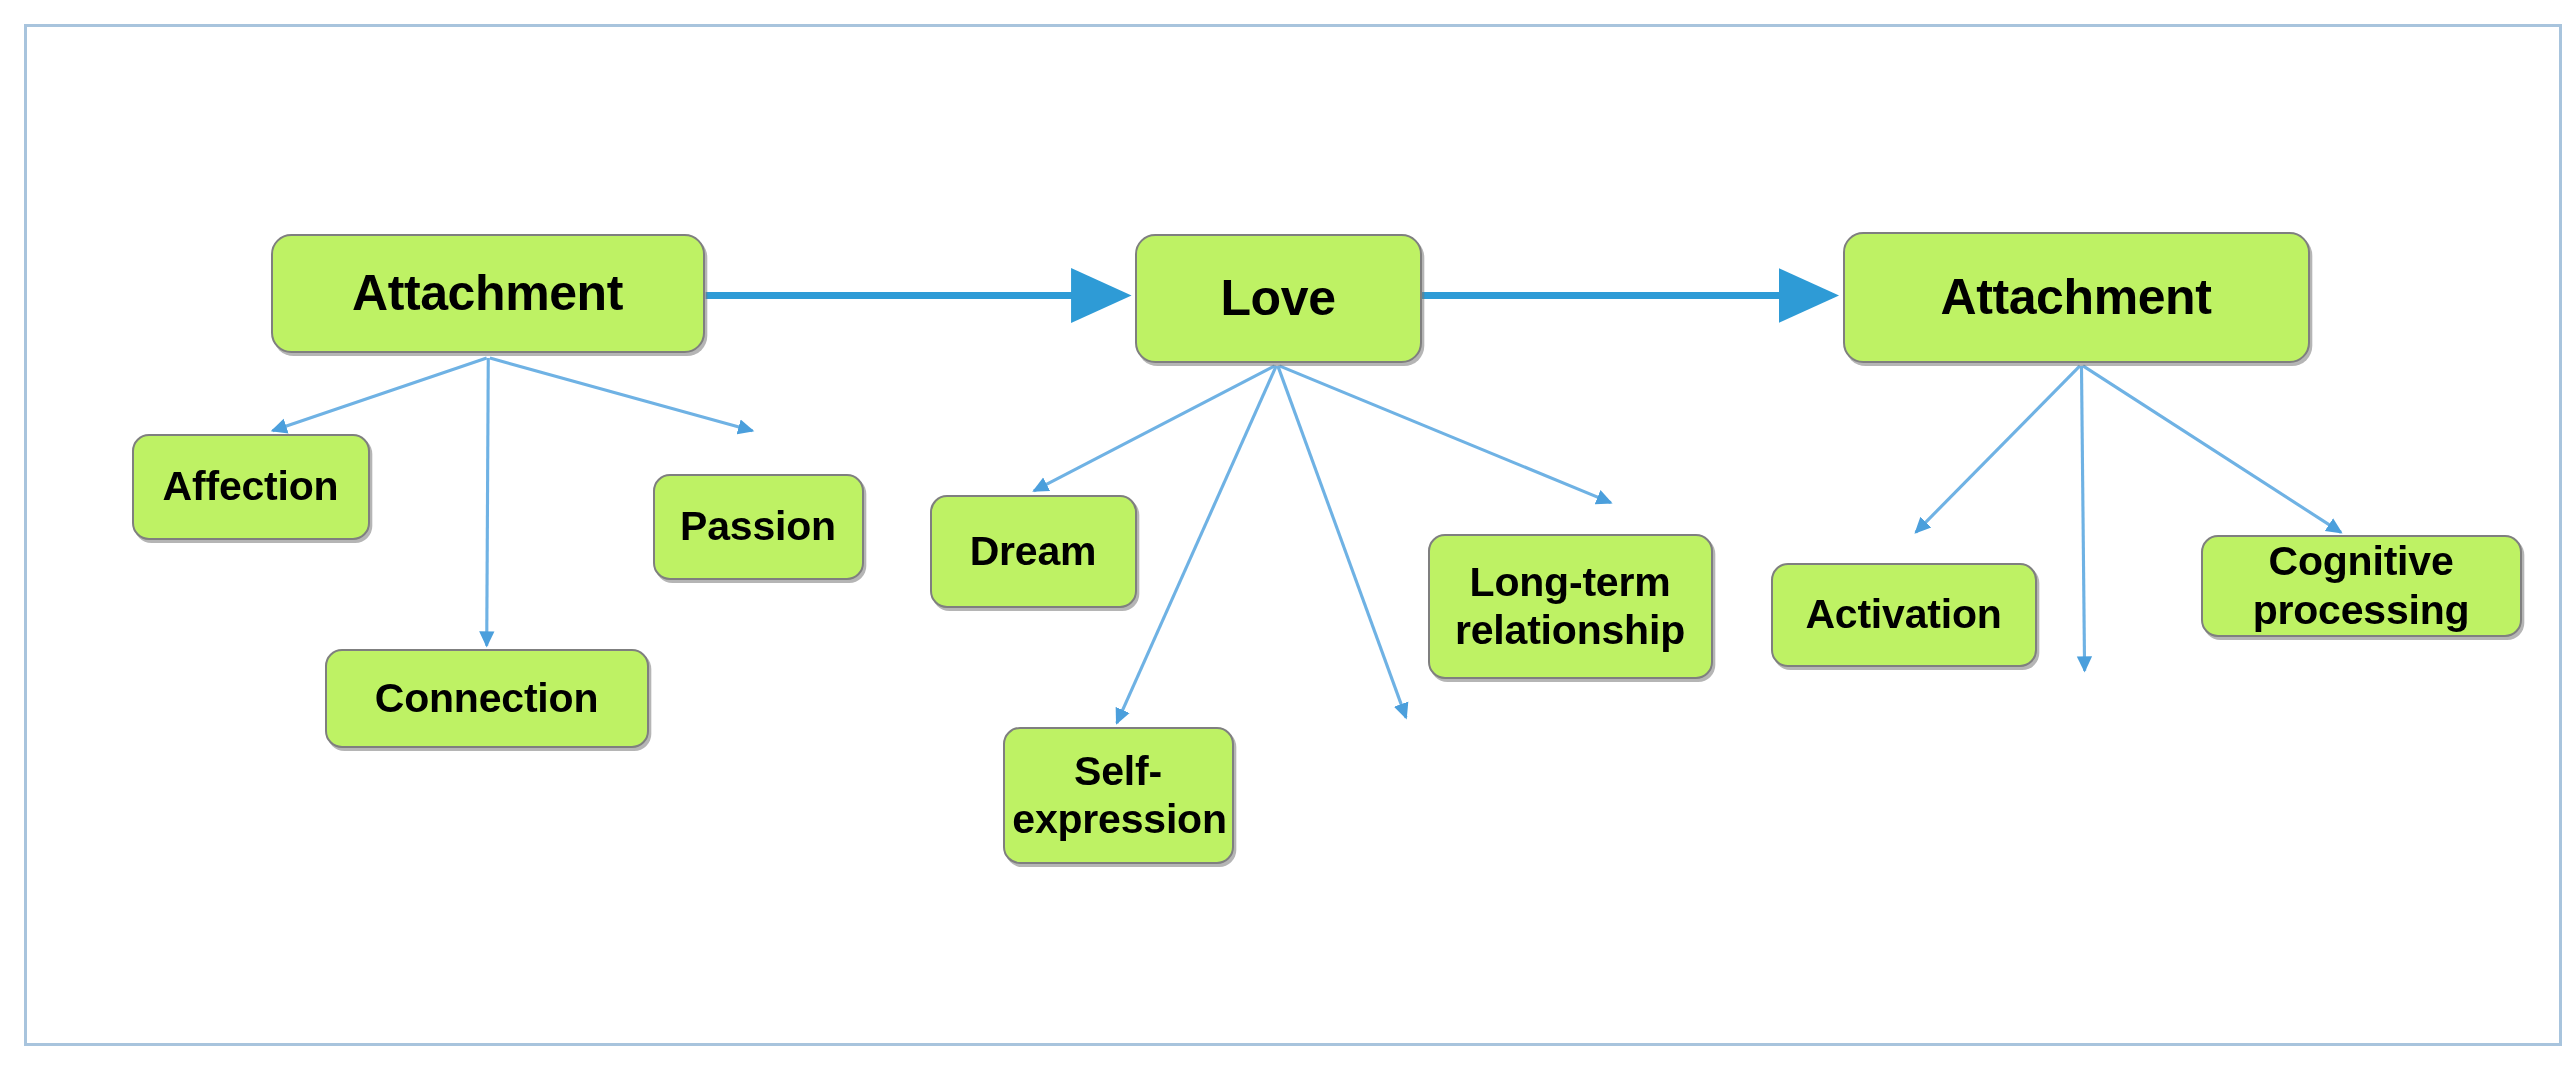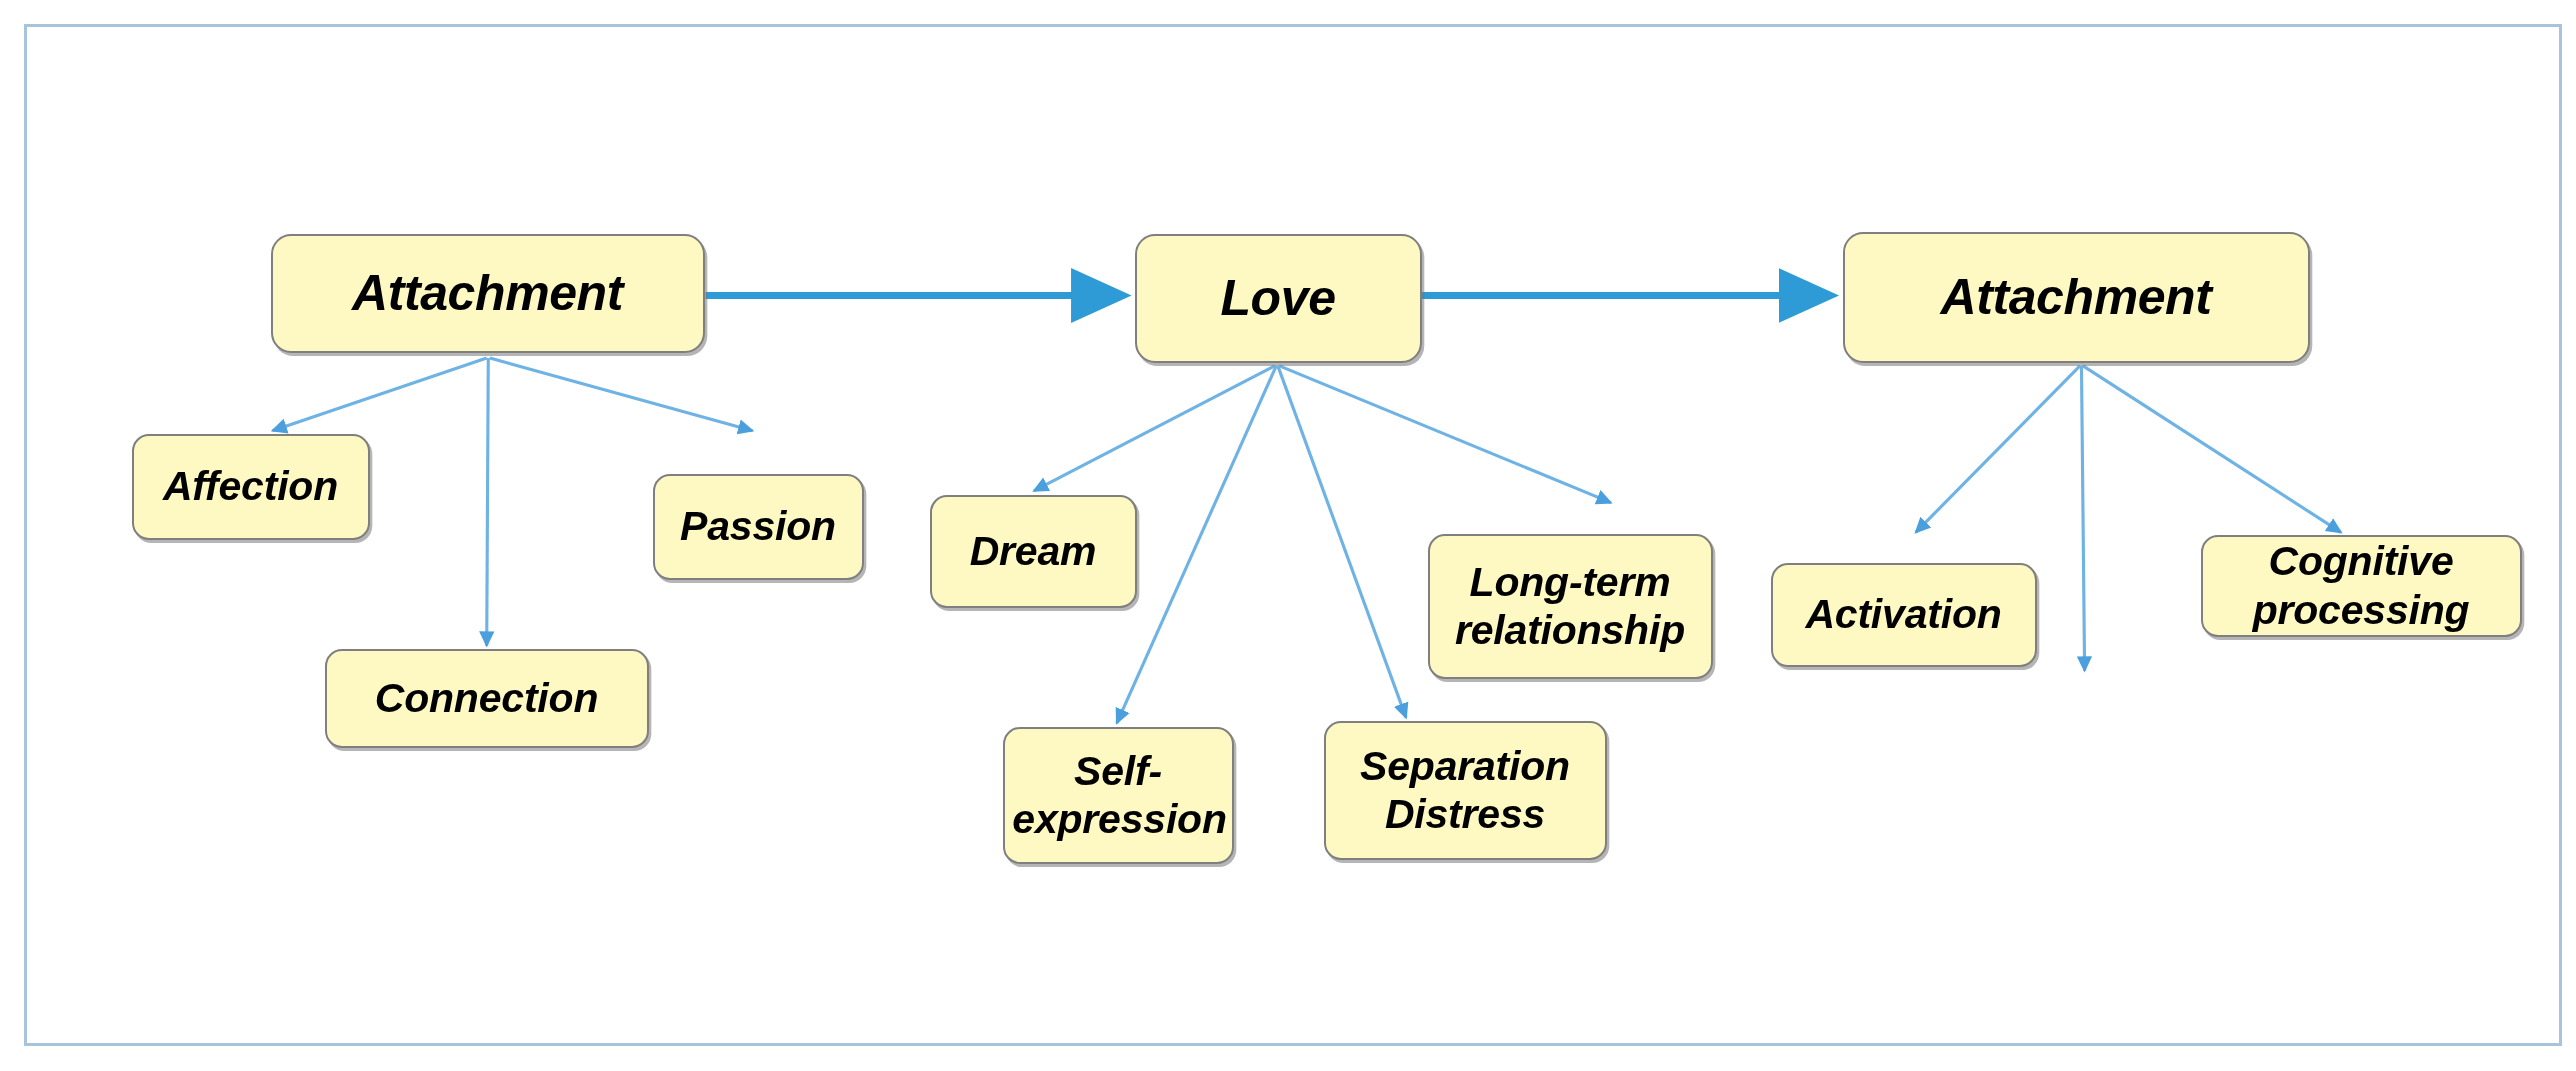--- a/index.html
+++ b/index.html
@@ -30,33 +30,32 @@
     position: absolute;
     left: 0;
     top: 0;
     width: 2576px;
     height: 1071px;
     pointer-events: none;
   }
   .node {
     position: absolute;
     box-sizing: border-box;
-    background: #fef9c3;
+    background: #bef264;
     border: 2.3px solid #7f7f7f;
     border-radius: 17px;
     display: flex;
     align-items: center;
     justify-content: flex-end;
     text-align: center;
     color: #000000;
     font-weight: bold;
     line-height: 1.18;
     box-shadow: 2.3px 3.1px 0 0 rgba(120,120,120,0.55);
     padding: 3.1px 7.8px;
-    font-style: italic;
   }
   .node.primary {
     font-size: 50px;
     letter-spacing: -0.4px;
     border-radius: 20.3px;
   }
   .node.secondary {
     font-size: 41px;
     letter-spacing: -0.2px;
   }
@@ -148,23 +147,20 @@
     </div>
 
     <div class="node secondary" style="left:903px; top:468px; width:207px; height:113px;">
       <span class="label">Dream</span>
     </div>
 
     <div class="node secondary" style="left:976px; top:700px; width:231px; height:137px;">
       <span class="label">Self-expression</span>
     </div>
 
-    <div class="node secondary" style="left:1297px; top:694px; width:283px; height:139px;">
-      <span class="label">Separation Distress</span>
-    </div>
 
     <div class="node secondary" style="left:1401px; top:479px; width:285px; height:145px;margin-top:28px;">
       <span class="label">Long-term relationship</span>
     </div>
 
     <div class="node secondary" style="left:1744px; top:509px; width:266px; height:104px;margin-top:27px;">
       <span class="label">Activation</span>
     </div>
 
 

